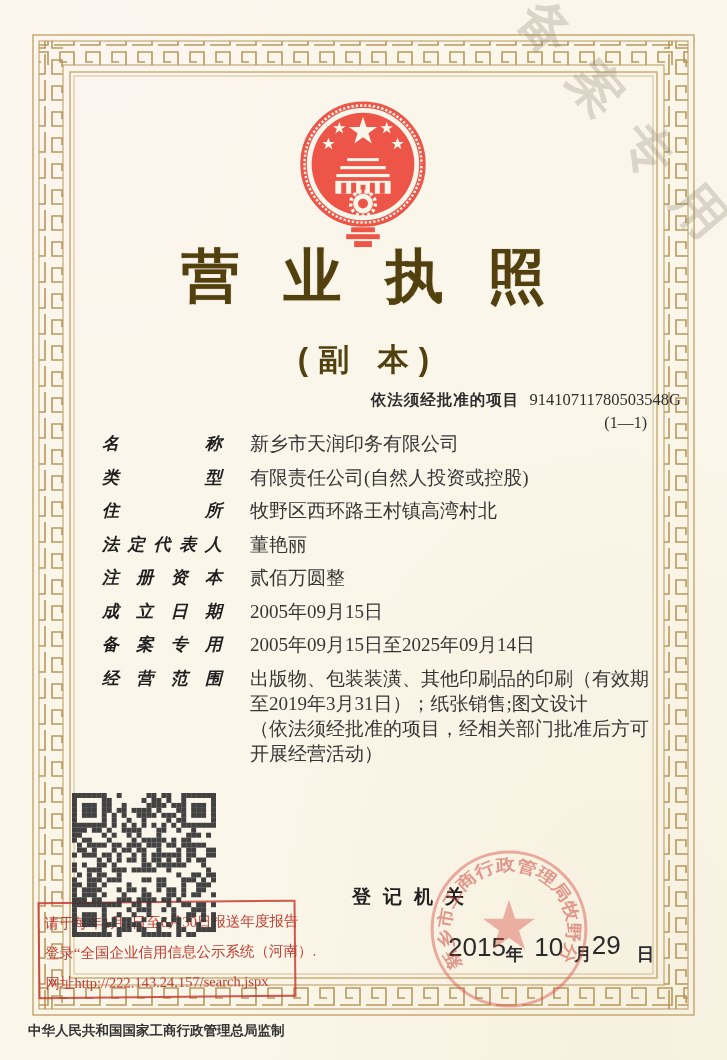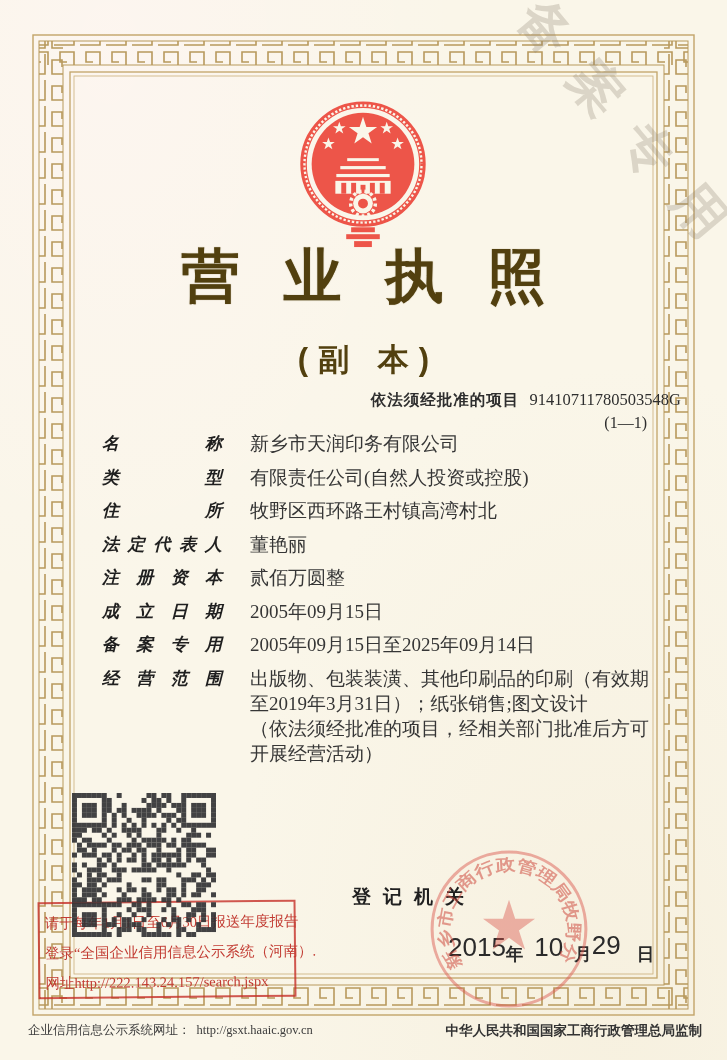--- a/index.html
+++ b/index.html
@@ -632,19 +632,16 @@
     <polygon points="85,56 91.1,74.8 110.7,74.8 94.8,86.4 100.9,105.2 85,93.6 69.1,105.2 75.2,86.4 59.3,74.8 78.9,74.8" fill="rgba(217,84,74,.5)"></polygon>
     <defs>
       <path id="sealArc" d="M 40.6 122.3 A 58 58 0 1 1 129.4 122.3" fill="none"></path>
     </defs>
     <text font-size="16.5" fill="rgba(205,70,58,.62)" font-weight="700">
       <textPath href="#sealArc" startOffset="2" textLength="272" lengthAdjust="spacingAndGlyphs">新乡市工商行政管理局牧野分局</textPath>
     </text>
   </svg>
 
   <div class="footer">
-    <div class="footer-left">
-      <span>企业信用信息公示系统网址：</span><span class="url">http://gsxt.haaic.gov.cn</span>
-    </div>
     <div class="footer-right">中华人民共和国国家工商行政管理总局监制</div>
   </div>
 
 </div>
 
 </body></html>

